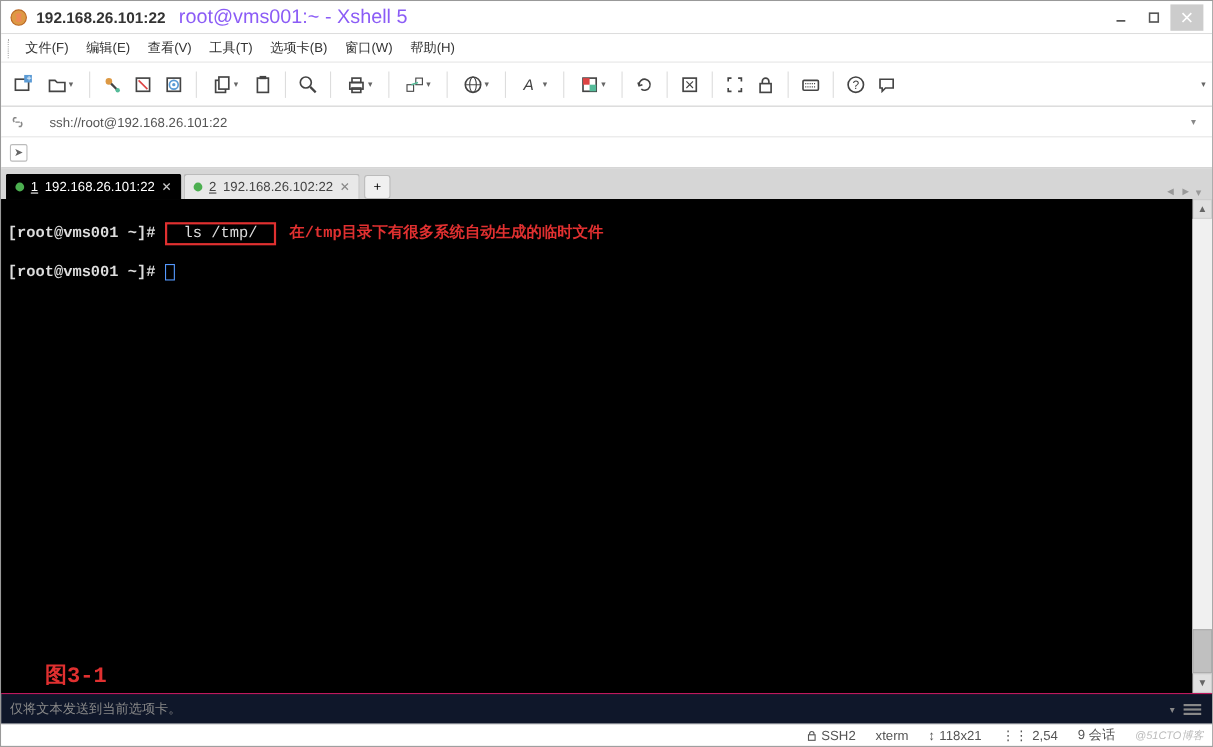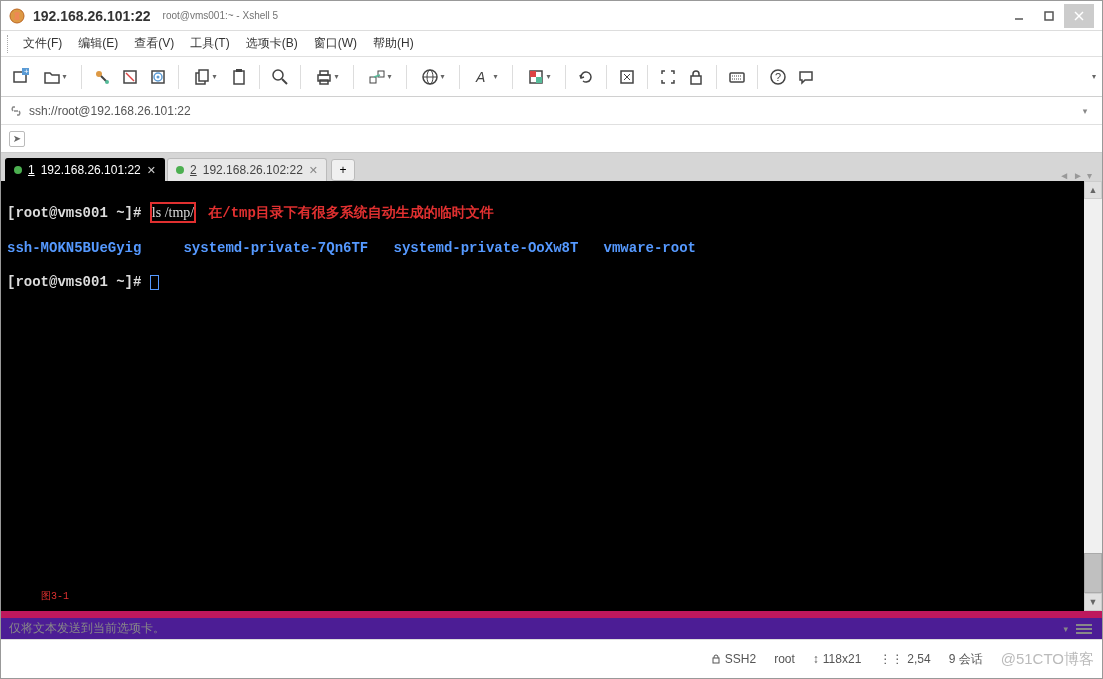--- a/index.html
+++ b/index.html
@@ -2,21 +2,21 @@
 <html><head>
 <meta charset="utf-8">
 <style>
   * { box-sizing: border-box; margin: 0; padding: 0; }
   body { font-family: "Microsoft YaHei", Arial, sans-serif; font-size: 12px; background: #f0f0f0; width: 1103px; height: 679px; overflow: hidden; display: flex; flex-direction: column; border: 1px solid #999; }
   
   
   .titlebar { background: #fff; display: flex; align-items: center; height: 30px; padding: 0 8px; border-bottom: 1px solid #ddd; }
   .titlebar .icon { width: 16px; height: 16px; margin-right: 8px; }
   .titlebar .host { font-weight: bold; color: #333; font-size: 14px; margin-right: 12px; }
-  .titlebar .title { color: #737373; font-size: 10px; }
+  .titlebar .title { color: #8b5cf6; font-size: 18px; }
   .titlebar .spacer { flex: 1; }
   .win-btn { width: 30px; height: 24px; display: flex; align-items: center; justify-content: center; color: #555; }
   .win-btn.close { background: #ccc; color: #fff; }
   
   
   .menubar { background: #fff; display: flex; height: 26px; align-items: center; padding-left: 4px; border-bottom: 1px solid #e0e0e0; }
   .menubar-divider { width: 4px; height: 18px; border-left: 1px dotted #aaa; margin: 0 4px 0 2px; }
   .menu-item { padding: 4px 8px; color: #333; cursor: pointer; }
   
   
@@ -45,41 +45,41 @@
   .tab.active .close { color: #ccc; }
   .tab-add { width: 24px; height: 22px; border: 1px solid #bbb; background: #f0f0f0; display: flex; align-items: center; justify-content: center; border-radius: 3px; margin-left: 2px; cursor: pointer; }
   .tabstrip .spacer { flex: 1; }
   .tab-nav { display: flex; gap: 4px; color: #999; font-size: 10px; padding-right: 6px; }
   
   
   .terminal-wrap { flex: 1; display: flex; background: #000; position: relative; }
   .terminal { flex: 1; background: #000; color: #ccc; font-family: "Consolas", "Courier New", monospace; font-size: 14px; padding: 4px 6px; line-height: 17px; white-space: pre; overflow: hidden; position: relative; }
   .term-line { display: block; }
   .prompt { color: #dcdcdc; font-weight: bold; }
-  .cmd-box { border: 2px solid #e03030; padding: 0 0; display: inline-block; color: #dcdcdc; font-family: Liberation Serif, serif; }
+  .cmd-box { border: 2px solid #e03030; padding: 0 15px; display: inline-block; color: #dcdcdc; }
   .annot { color: #e03030; font-weight: bold; margin-left: 12px; }
   .dir { color: #5599ff; font-weight: bold; }
   .cursor { display: inline-block; width: 9px; height: 15px; border: 1px solid #5599ff; vertical-align: middle; }
-  .figlabel { position: absolute; bottom: 6px; left: 8px; color: #e03030; font-weight: normal; font-size: 10px; padding-left: 32px; }
+  .figlabel { position: absolute; bottom: 6px; left: 8px; color: #e03030; font-weight: bold; font-size: 20px; padding-left: 32px; }
   .scrollbar { width: 18px; background: #f0f0f0; display: flex; flex-direction: column; }
   .scroll-btn { height: 18px; background: #e0e0e0; display: flex; align-items: center; justify-content: center; font-size: 9px; color: #666; border: 1px solid #ccc; }
   .scroll-track { flex: 1; background: #f0f0f0; position: relative; }
   .scroll-thumb { position: absolute; bottom: 0; width: 100%; height: 40px; background: #c0c0c0; border: 1px solid #aaa; }
   
   
-  .composebar { background: #4c1d95; height: 28px; display: flex; align-items: center; padding: 0 8px; border-top: 7px solid #be185d; color: #888; }
+  .composebar { background: #0f172a; height: 28px; display: flex; align-items: center; padding: 0 8px; border-top: 1px solid #be185d; color: #888; }
   .composebar .spacer { flex: 1; }
   .compose-handle { width: 20px; display: flex; flex-direction: column; gap: 2px; align-items: center; }
   .compose-handle div { width: 16px; height: 2px; background: #888; }
   .compose-dd { font-size: 9px; color: #888; margin-right: 6px; }
   
   
-  .statusbar { background: #fff; height: 39px; display: flex; align-items: center; justify-content: flex-end; padding: 0 8px; border-top: 1px solid #ddd; color: #555; gap: 18px; font-size: 12px; }
+  .statusbar { background: #fff; height: 20px; display: flex; align-items: center; justify-content: flex-end; padding: 0 8px; border-top: 1px solid #ddd; color: #555; gap: 18px; font-size: 12px; }
   .status-item { display: flex; align-items: center; gap: 4px; }
-  .watermark { color: #bbb; font-size: 15px; }
+  .watermark { color: #bbb; font-style: italic; font-size: 10px; }
   
   svg { display: block; }
 </style>
 </head>
 <body>
 
 <div class="titlebar">
   <span class="icon">
     <svg width="16" height="16" viewBox="0 0 16 16">
         <circle cx="8" cy="8" r="7" fill="#d94" stroke="#b62" stroke-width="1"></circle>
@@ -268,21 +268,21 @@
     <span class="dd">▾</span>
   </div>
 </div>
 
 <div class="addrbar">
   <span>
       <svg width="14" height="14">
         <path d="M4 7 a3 3 0 0 1 0 -4 l2 0 M10 7 a3 3 0 0 1 0 4 l-2 0 M5 7 h4" fill="none" stroke="#888" stroke-width="1.3"></path>
       </svg>
     </span>
-  <span style="margin-left:6px">ssh://root@192.168.26.101:22</span>
+  <span style="margin-left:22px">ssh://root@192.168.26.101:22</span>
   <span class="spacer" style="flex:1"></span>
   <span class="chev">▾</span>
 </div>
 
 <div class="infobar">
   <div class="arrow">➤</div>
 </div>
 
 <div class="tabstrip">
   <div class="tab active">
@@ -304,21 +304,20 @@
   <div class="tab-nav">
     <span>◄</span>
     <span>►</span>
     <span>▾</span>
   </div>
 </div>
 
 <div class="terminal-wrap">
   <div class="terminal">
 <span class="term-line"><span class="prompt">[root@vms001 ~]#</span> <span class="cmd-box">ls /tmp/</span><span class="annot">在/tmp目录下有很多系统自动生成的临时文件</span></span>
-<span class="term-line"><span class="dir">ssh-MOKN5BUeGyig</span>     <span class="dir">systemd-private-7Qn6TF</span>   <span class="dir">systemd-private-OoXw8T</span>   <span class="dir">vmware-root</span></span>
 <span class="term-line"><span class="prompt">[root@vms001 ~]#</span> <span class="cursor"></span></span>
     <div class="figlabel">图3-1</div>
   </div>
   <div class="scrollbar">
     <div class="scroll-btn">▲</div>
     <div class="scroll-track">
       <div class="scroll-thumb"></div>
     </div>
     <div class="scroll-btn">▼</div>
   </div>
@@ -338,21 +337,21 @@
 <div class="statusbar">
   <div class="status-item">
     <span>
         <svg width="10" height="10">
           <rect x="2" y="4" width="6" height="5" fill="none" stroke="#555"></rect>
           <path d="M3 4 v-1 a2 2 0 0 1 4 0 v1" fill="none" stroke="#555"></path>
         </svg>
       </span>
     <span>SSH2</span>
   </div>
-  <div class="status-item">root</div>
+  <div class="status-item">xterm</div>
   <div class="status-item">
     <span>↕</span>
     <span>118x21</span>
   </div>
   <div class="status-item">
     <span>⋮⋮</span>
     <span>2,54</span>
   </div>
   <div class="status-item">9 会话</div>
   <div class="status-item watermark">@51CTO博客</div>

